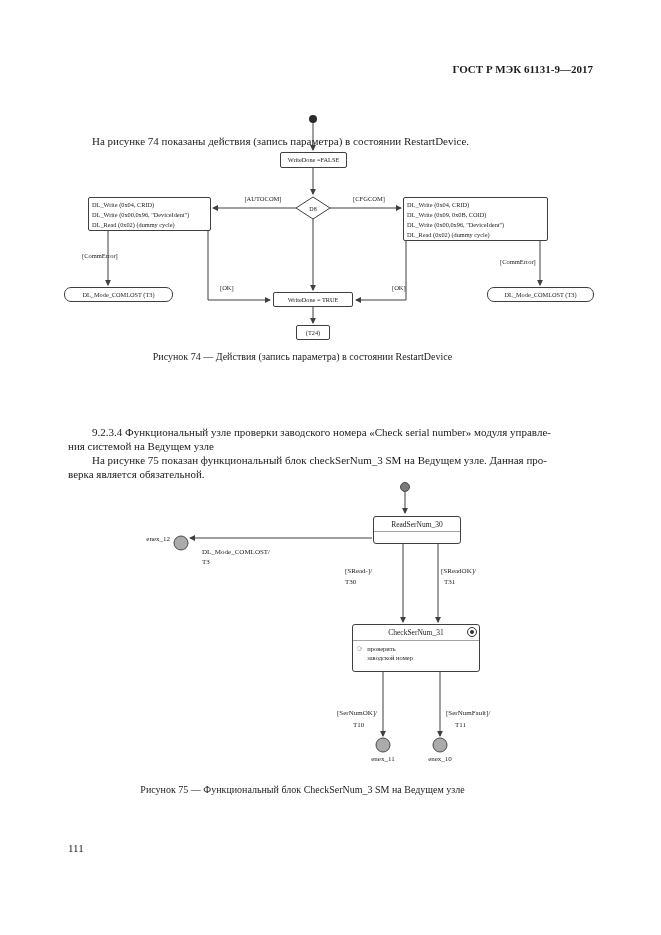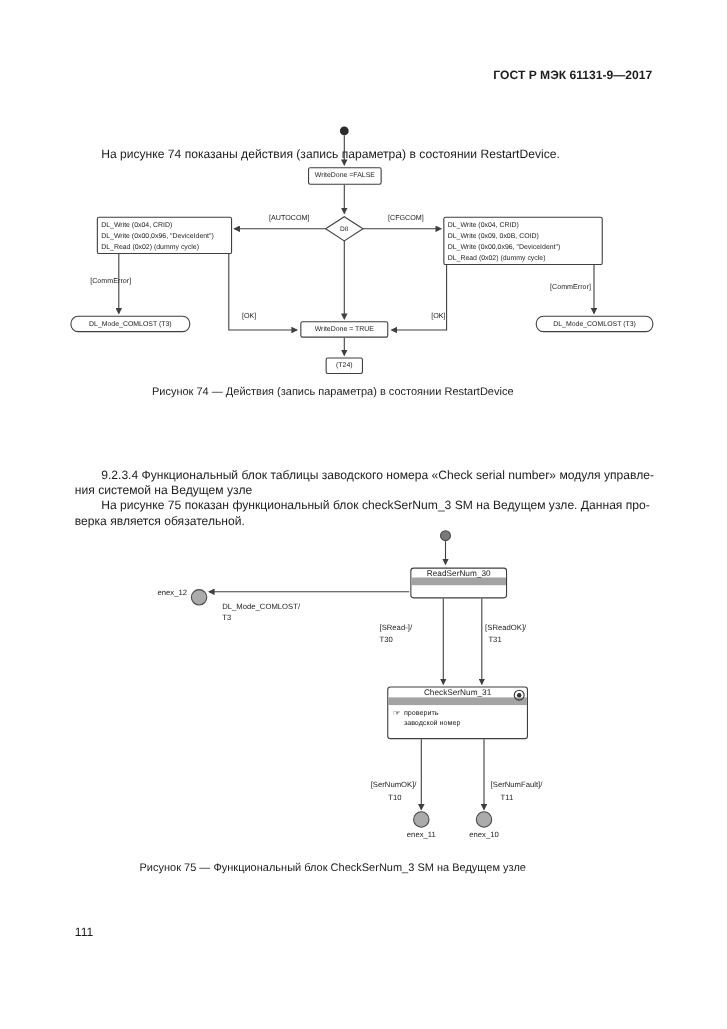--- a/index.html
+++ b/index.html
@@ -1,18 +1,18 @@
 <!DOCTYPE html>
 <html><head>
 <meta charset="utf-8">
 <style>
   html,body{margin:0;padding:0;}
   body{background:#ffffff;}
   .page{position:relative;width:661px;height:935px;background:#fff;
-        font-family:Liberation Sans, sans-serif;color:#1c1c1c;overflow:hidden;}
+        font-family:Liberation Serif, serif;color:#1c1c1c;overflow:hidden;}
   .abs{position:absolute;}
   .tline{white-space:nowrap;}
   .body-text{font-size:11px;line-height:14px;}
   .indent{text-indent:24px;margin-top:44px;}
   .hdr{font-size:11px;font-weight:bold;}
   .caption{font-size:10px;text-align:center;width:605px;left:0;}
 
   
   .connectors{position:absolute;left:0;top:0;z-index:2;}
   .ln{stroke:#3f3f3f;stroke-width:1;fill:none;}
@@ -23,21 +23,21 @@
   .dbox-center{display:flex;align-items:center;justify-content:center;text-align:center;}
   .pill{border-radius:7px;}
   .dlabel{position:absolute;font-size:6.5px;line-height:8px;z-index:4;color:#222;white-space:nowrap;}
   .d8{font-size:6px;text-align:center;}
 
   
   .frame{position:absolute;border:1px solid #3f3f3f;border-radius:12px;background:#fff;z-index:1;box-sizing:border-box;}
   .frame-title{height:18px;border-bottom:1px solid #3f3f3f;display:flex;align-items:center;
                justify-content:center;font-size:8px;font-weight:bold;}
   .state{position:absolute;border:1px solid #3f3f3f;border-radius:3px;background:#fff;z-index:3;box-sizing:border-box;}
-  .state-title{border-bottom:7px solid #a3a3a3;display:flex;align-items:center;justify-content:center;
+  .state-title{border-bottom:1px solid #a3a3a3;display:flex;align-items:center;justify-content:center;
                font-size:7.5px;position:relative;box-sizing:border-box;}
   .f75label{position:absolute;font-size:7px;line-height:9px;z-index:4;color:#222;white-space:nowrap;}
   .circle-icon{position:absolute;right:2px;top:2px;width:10px;height:10px;border:1px solid #333;
                border-radius:50%;box-sizing:border-box;}
   .circle-icon::after{content:"";position:absolute;left:2px;top:2px;width:4px;height:4px;border-radius:50%;background:#333;}
   .check-body{display:flex;gap:3px;padding:3px 4px;align-items:flex-start;}
   .hand{font-size:8px;line-height:9px;}
   .action-text{font-size:6.5px;line-height:9px;}
 </style>
 </head>
@@ -104,21 +104,21 @@
     <div class="dlabel" style="left:392px;top:176px">[OK]</div>
 
     <div class="dbox dbox-center" style="left:273px;top:184px;width:80px;height:15px">WriteDone = TRUE</div>
 
     <div class="dbox dbox-center" style="left:296px;top:217px;width:34px;height:15px">(T24)</div>
   </div>
 
   <div class="abs caption" style="top:351px">Рисунок 74 — Действия (запись параметра) в состоянии RestartDevice</div>
 
   <div class="abs body-text" style="top:381px;left:68px;width:540px">
-    <div class="tline indent">9.2.3.4 Функциональный блок таблицы заводского номера «Check serial number» модуля управле-</div>
+    <div class="tline indent">9.2.3.4 Функциональный узле проверки заводского номера «Check serial number» модуля управле-</div>
     <div class="tline">ния системой на Ведущем узле</div>
   </div>
 
   <div class="abs body-text" style="top:409px;left:68px;width:540px">
     <div class="tline indent">На рисунке 75 показан функциональный блок checkSerNum_3 SM на Ведущем узле. Данная про-</div>
     <div class="tline">верка является обязательной.</div>
   </div>
 
   <div class="abs" style="top:450px;left:0;width:661px;height:330px">
 

